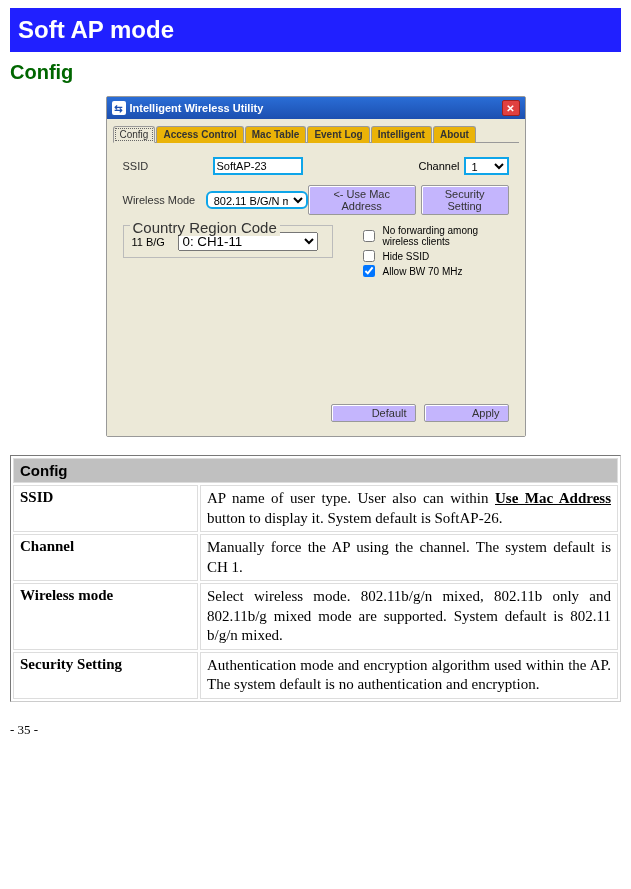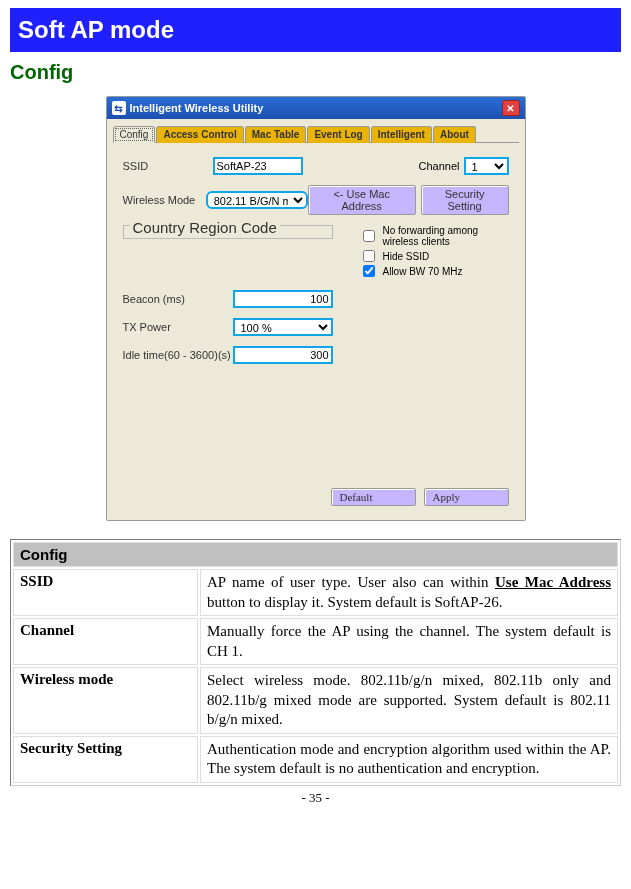--- a/index.html
+++ b/index.html
@@ -45,31 +45,31 @@
     .check-row input { width: 12px; height: 12px; }
     
     .upper-flex { display: flex; gap: 10px; align-items: flex-start; margin-bottom: 10px; }
     .left-col { flex: 0 0 210px; }
     
     .bottom-rows .form-row label { width: 110px; }
     .bottom-rows .form-row input { width: 100px; text-align: right; }
     .bottom-rows .form-row select { width: 100px; }
     
     .button-bar { display: flex; justify-content: flex-end; gap: 8px; padding: 8px 10px; }
-    .button-bar .btn { width: 85px; text-align: left; font-family: Liberation Serif, serif; }
+    .button-bar .btn { width: 85px; text-align: right; }
     
     
     .config-table { border: 1px inset #ccc; width: 100%; border-collapse: separate; border-spacing: 2px; font-size: 15px; }
     .config-table .thead-row td { background: #c0c0c0; font-family: Arial, sans-serif; font-weight: bold; font-size: 15px; padding: 3px 6px; }
     .config-table td { padding: 3px 6px; vertical-align: top; border: 1px solid #ddd; }
     .config-table .label-cell { font-weight: bold; width: 185px; font-family: "Times New Roman", serif; }
     .config-table .desc-cell { text-align: justify; line-height: 1.3; font-family: "Times New Roman", serif; }
     .desc-cell b { font-weight: bold; text-decoration: underline; }
     
-    .page-number { text-align: center; font-family: "Times New Roman", serif; font-size: 13px; margin-top: 4px; }
+    .page-number { font-family: "Times New Roman", serif; font-size: 13px; margin-top: 20px; }
   </style>
 </head>
 <body>
 
 <div class="title-bar">Soft AP mode</div>
 
 <div class="section-heading">Config</div>
 
 <div class="screenshot">
   <div class="window">
@@ -111,54 +111,44 @@
           <div style="margin-left:auto; display:flex; gap:5px;">
             <button class="btn">&lt;- Use Mac Address</button>
             <button class="btn">Security Setting</button>
           </div>
         </div>
 
         <div class="upper-flex">
           <div class="left-col">
             <div class="fieldset">
               <div class="legend">Country Region Code</div>
+              <div class="fieldset-row">
+                <label>11 B/G</label>
+                <select>
+                  <option>0: CH1-11</option>
+                </select>
+              </div>
             </div>
           </div>
           <div class="checks">
             <div class="check-row">
               <input type="checkbox" style="">
               <span>No forwarding among wireless clients</span>
             </div>
             <div class="check-row">
               <input type="checkbox" style="">
               <span>Hide SSID</span>
             </div>
             <div class="check-row">
               <input type="checkbox" checked="" style="">
               <span>Allow BW 70 MHz</span>
             </div>
           </div>
         </div>
 
-        <div class="bottom-rows">
-          <div class="form-row">
-            <label>Beacon (ms)</label>
-            <input type="text" value="100" style="">
-          </div>
-          <div class="form-row">
-            <label>TX Power</label>
-            <select>
-              <option>100 %</option>
-            </select>
-          </div>
-          <div class="form-row">
-            <label>Idle time(60 - 3600)(s)</label>
-            <input type="text" value="300" style="">
-          </div>
-        </div>
 
         <div style="height:100px;"></div>
       </div>
 
       <div class="button-bar">
         <button class="btn">Default</button>
         <button class="btn">Apply</button>
       </div>
     </div>
   </div>

